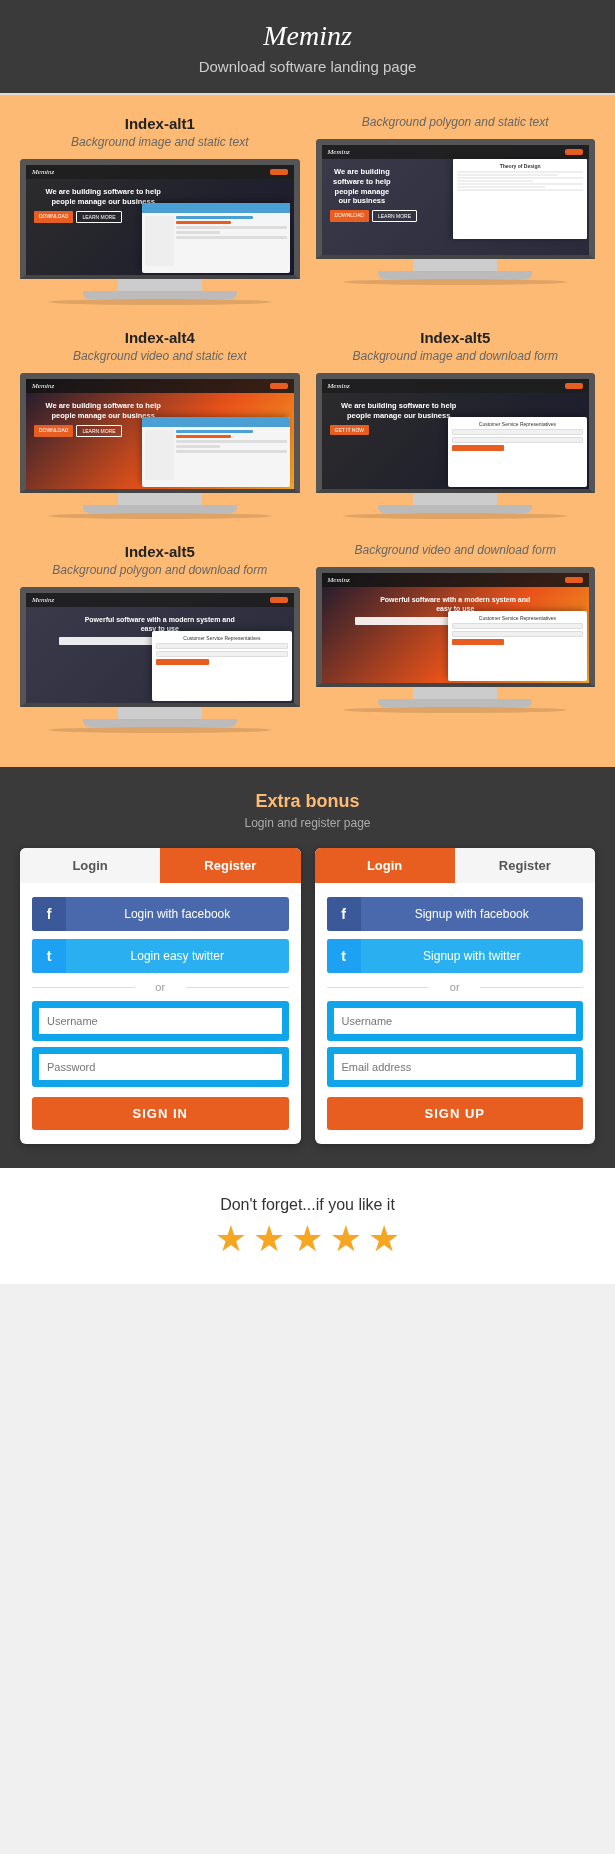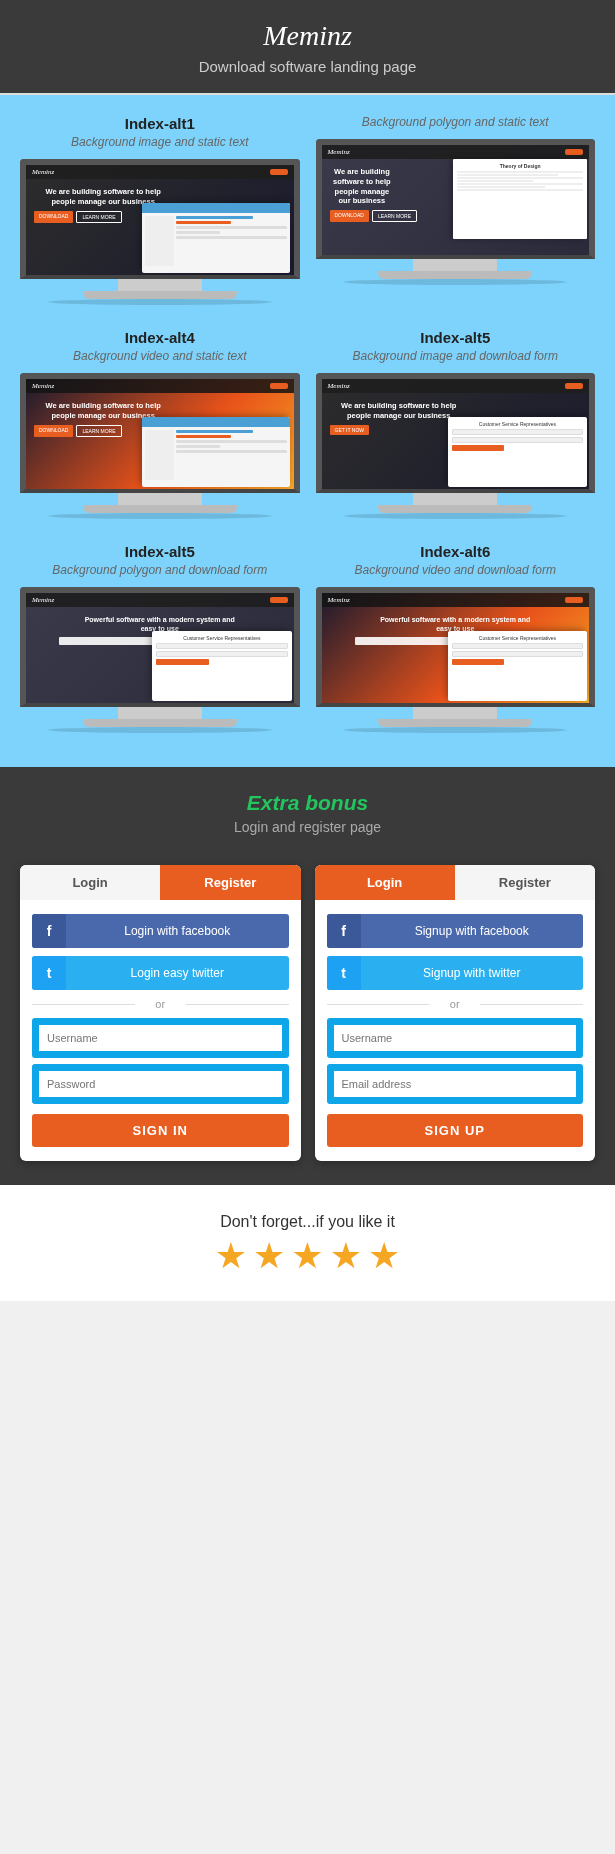--- a/index.html
+++ b/index.html
@@ -30,21 +30,21 @@
 
     
     .section-divider {
       height: 2px;
       background: #ddd;
       margin: 0;
     }
 
     
     .grid-section {
-      background: #7dd3fc;
+      background: #fdba74;
       padding: 20px 20px 10px;
     }
     .grid-row {
       display: flex;
       gap: 16px;
       margin-bottom: 24px;
     }
     .grid-cell {
       flex: 1;
       text-align: center;
@@ -273,29 +273,28 @@
     }
 
     
     .bonus-section {
       background: #3a3a3a;
       padding: 24px 20px;
       text-align: center;
     }
     .bonus-title {
       font-weight: bold;
-      font-size: 21px;
-      color: #22c55e;
+      font-size: 18px;
+      color: #fdba74;
       margin-bottom: 4px;
-      font-style: italic;
     }
     .bonus-subtitle {
       color: #aaa;
-      font-size: 14px;
-      margin-bottom: 30px;
+      font-size: 12px;
+      margin-bottom: 18px;
     }
 
     
     .cards-row {
       display: flex;
       gap: 14px;
     }
     .card {
       flex: 1;
       background: #fff;
@@ -656,21 +655,20 @@
             </div>
           </div>
         </div>
         <div class="monitor-neck"></div>
         <div class="monitor-base"></div>
         <div class="monitor-shadow"></div>
       </div>
     </div>
 
     <div class="grid-cell">
-      <div class="grid-cell-title">Index-alt6</div>
       <div class="grid-cell-desc">Background video and download form</div>
       <div class="monitor">
         <div class="monitor-screen">
           <div class="monitor-screen-inner">
             <div class="screen-bg-sunset" style="height:110px; display:flex; flex-direction:column;">
               <div class="screen-navbar" style="background:rgba(20,20,20,0.85);">
                 <span class="screen-logo-text">Meminz</span>
                 <div class="screen-nav-btn"></div>
               </div>
               <div class="screen-hero-center">

